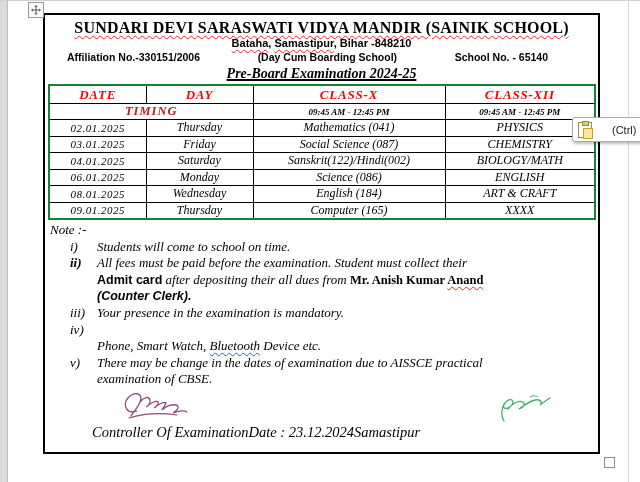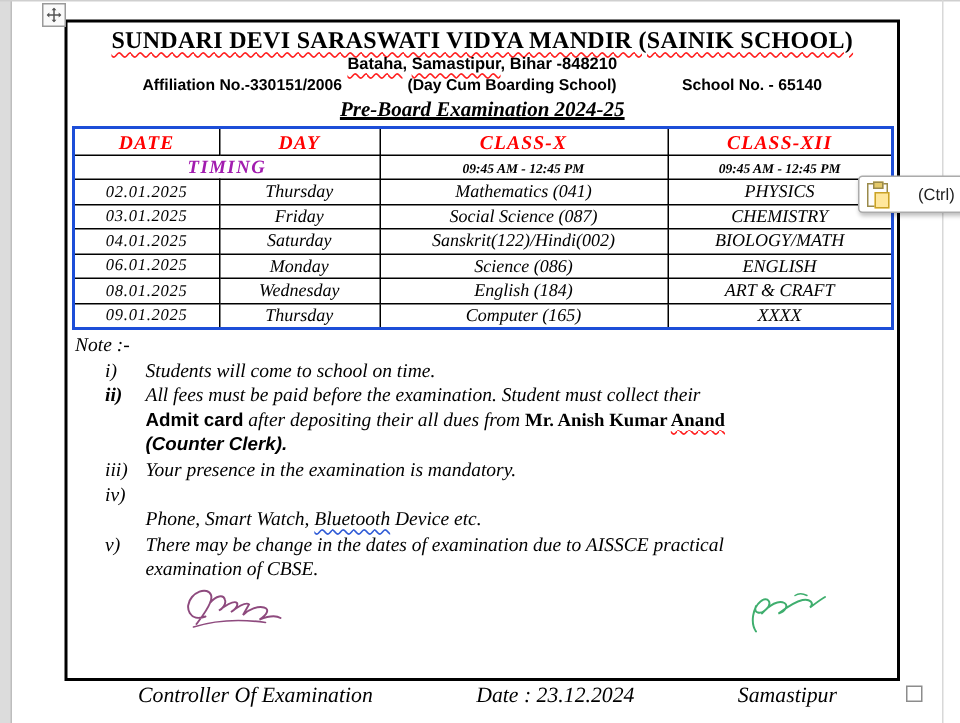--- a/index.html
+++ b/index.html
@@ -26,52 +26,52 @@
 
   .school-name{
     margin-top:3px;text-align:center;font-family:"Liberation Serif",serif;font-weight:bold;
     font-size:16px;line-height:19px;letter-spacing:.2px;
     text-decoration:underline;text-decoration-style:wavy;text-decoration-color:#ff1f1f;
     text-decoration-thickness:1px;text-underline-offset:2px;
   }
   .address{ text-align:center;font-size:11px;font-weight:bold;line-height:13px;}
   .wavy-red{text-decoration:underline;text-decoration-style:wavy;text-decoration-color:#ff1f1f;text-decoration-thickness:1px;text-underline-offset:2px;}
   .wavy-blue{text-decoration:underline;text-decoration-style:wavy;text-decoration-color:#2f5bd6;text-decoration-thickness:1px;text-underline-offset:2px;}
-  .affil-row{display:flex;justify-content:space-between;padding:1px 50px 0 22px;font-size:10.5px;font-weight:bold;line-height:13px;margin-left:28px;}
+  .affil-row{display:flex;justify-content:space-between;padding:1px 50px 0 22px;font-size:10.5px;font-weight:bold;line-height:13px;}
   .exam-title{
     text-align:center;margin-top:1px;font-family:"Liberation Serif",serif;font-style:italic;font-weight:bold;
     font-size:14px;line-height:17px;text-decoration:underline;text-decoration-thickness:1.5px;
   }
 
   
-  table.sched{border-collapse:collapse;table-layout:fixed;width:546px;margin:2px 0 0 3px;border:2px solid #1d4ed8;padding-left:44px;}
+  table.sched{border-collapse:collapse;table-layout:fixed;width:546px;margin:2px 0 0 3px;border:2px solid #15803d;padding-left:44px;}
   table.sched td,table.sched th{border:1px solid #000;text-align:center;vertical-align:middle;padding:0;overflow:hidden;white-space:nowrap;}
   .col-date{width:97px;} .col-day{width:107px;} .col-x{width:192px;} .col-xii{width:150px;}
   .hdr th{height:17px;color:#ff0000;font-family:"Liberation Serif",serif;font-style:italic;font-weight:bold;font-size:13px;letter-spacing:.8px;}
-  .timing-label{color:#a21caf;font-family:"Liberation Serif",serif;font-style:italic;font-weight:bold;font-size:12.5px;letter-spacing:1px;}
+  .timing-label{color:#b91c1c;font-family:"Liberation Serif",serif;font-style:italic;font-weight:bold;font-size:12.5px;letter-spacing:1px;}
   .timing-val{font-family:"Liberation Serif",serif;font-style:italic;font-weight:bold;font-size:9px;}
   .trow td{height:15.5px;font-family:"Liberation Serif",serif;font-style:italic;font-size:12px;}
   .trow td.c-date{font-size:11px;letter-spacing:.5px;}
 
   
   .notes{margin:2px 0 0 5px;font-family:"Liberation Serif",serif;font-style:italic;font-size:13px;line-height:16.6px;}
   .note-item{display:flex;margin-left:20px;}
   .note-label{flex:none;width:27px;}
   .note-label.b{font-weight:bold;}
   .note-text{flex:1;padding-right:8px;}
   .admit{font-family:"Liberation Sans",sans-serif;font-style:normal;font-weight:bold;font-size:12.5px;}
   .bserif{font-family:"Liberation Serif",serif;font-style:normal;font-weight:bold;font-size:12.5px;}
   .clerk{font-family:"Liberation Sans",sans-serif;font-weight:bold;font-style:italic;font-size:12.5px;}
 
   
   .sig{position:absolute;}
   .sig-controller{left:70px;top:372px;}
   .sig-principal{left:445px;top:378px;}
-  .footer-row{position:absolute;left:0;top:409px;width:100%;box-sizing:border-box;display:flex;justify-content:space-between;
-    padding:0 40px 0 47px;font-family:"Liberation Serif",serif;font-style:italic;font-size:14.5px;margin-top:32px;}
+  .footer-row{position:absolute;left:0;top:409px;width:100%;box-sizing:border-box;display:flex;
+    padding:0 40px 0 47px;font-family:"Liberation Serif",serif;font-style:italic;font-size:14.5px;}
 </style>
 </head>
 <body>
 
 <div class="left-strip"></div>
 <div class="top-line"></div>
 <div class="right-line"></div>
 
 <div class="move-handle">
   <span style="display:flex;">

